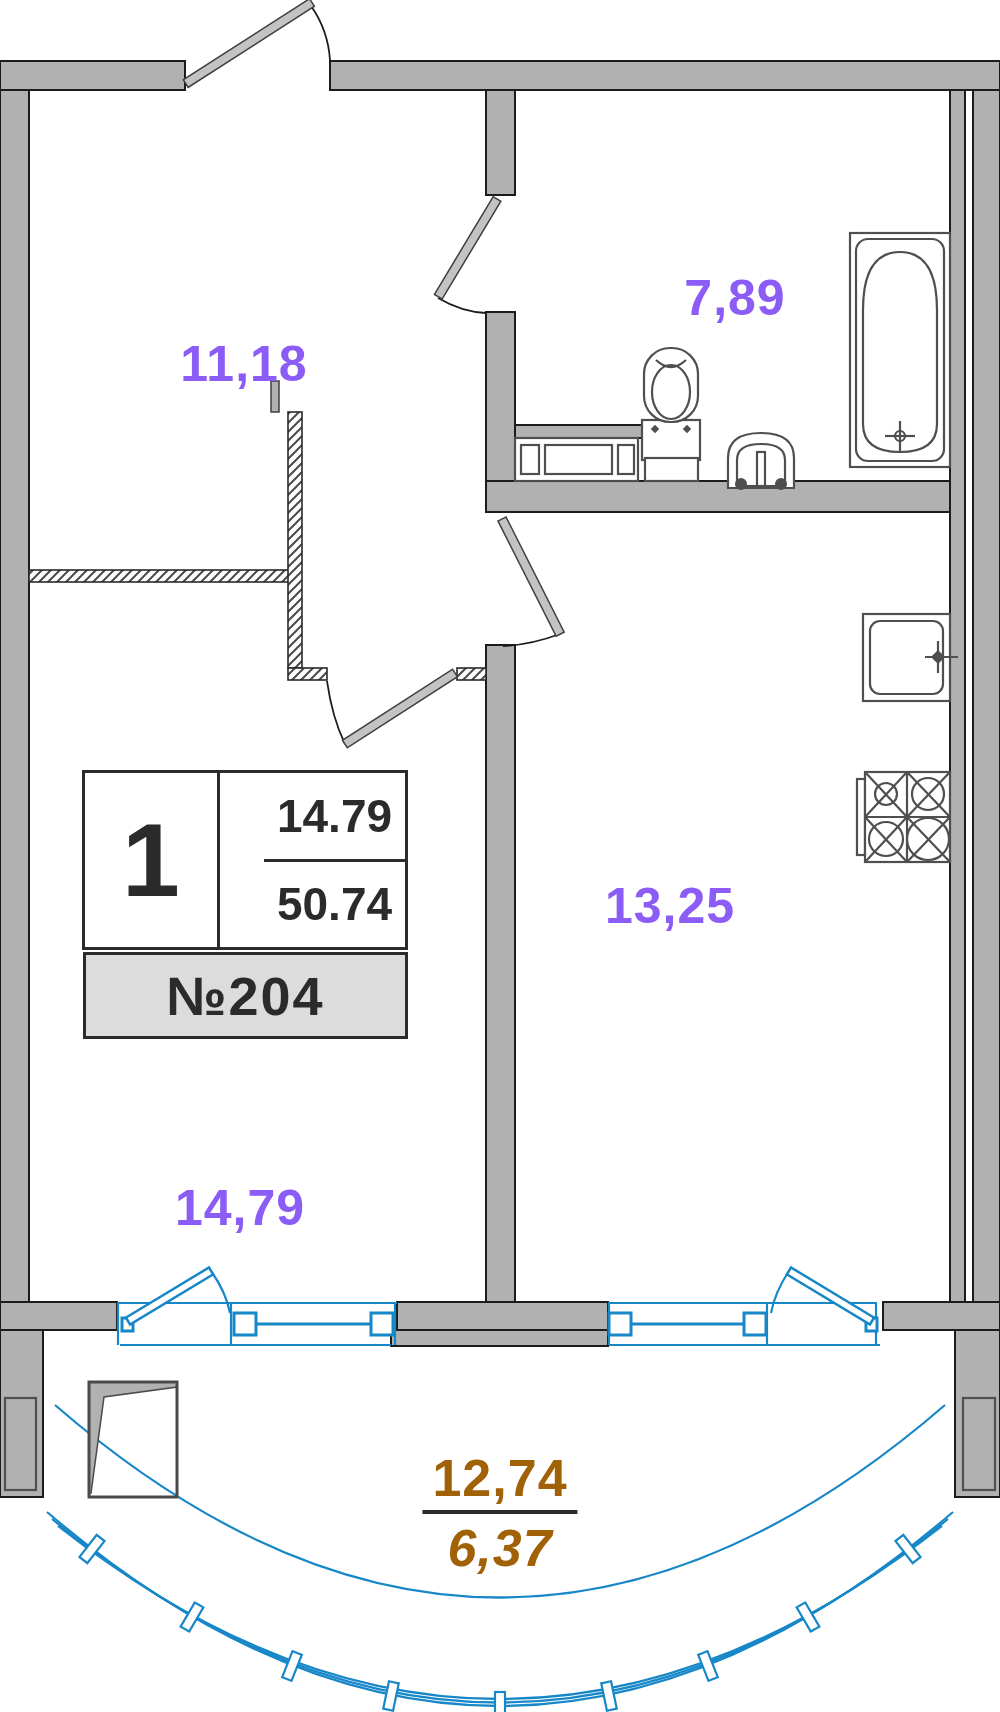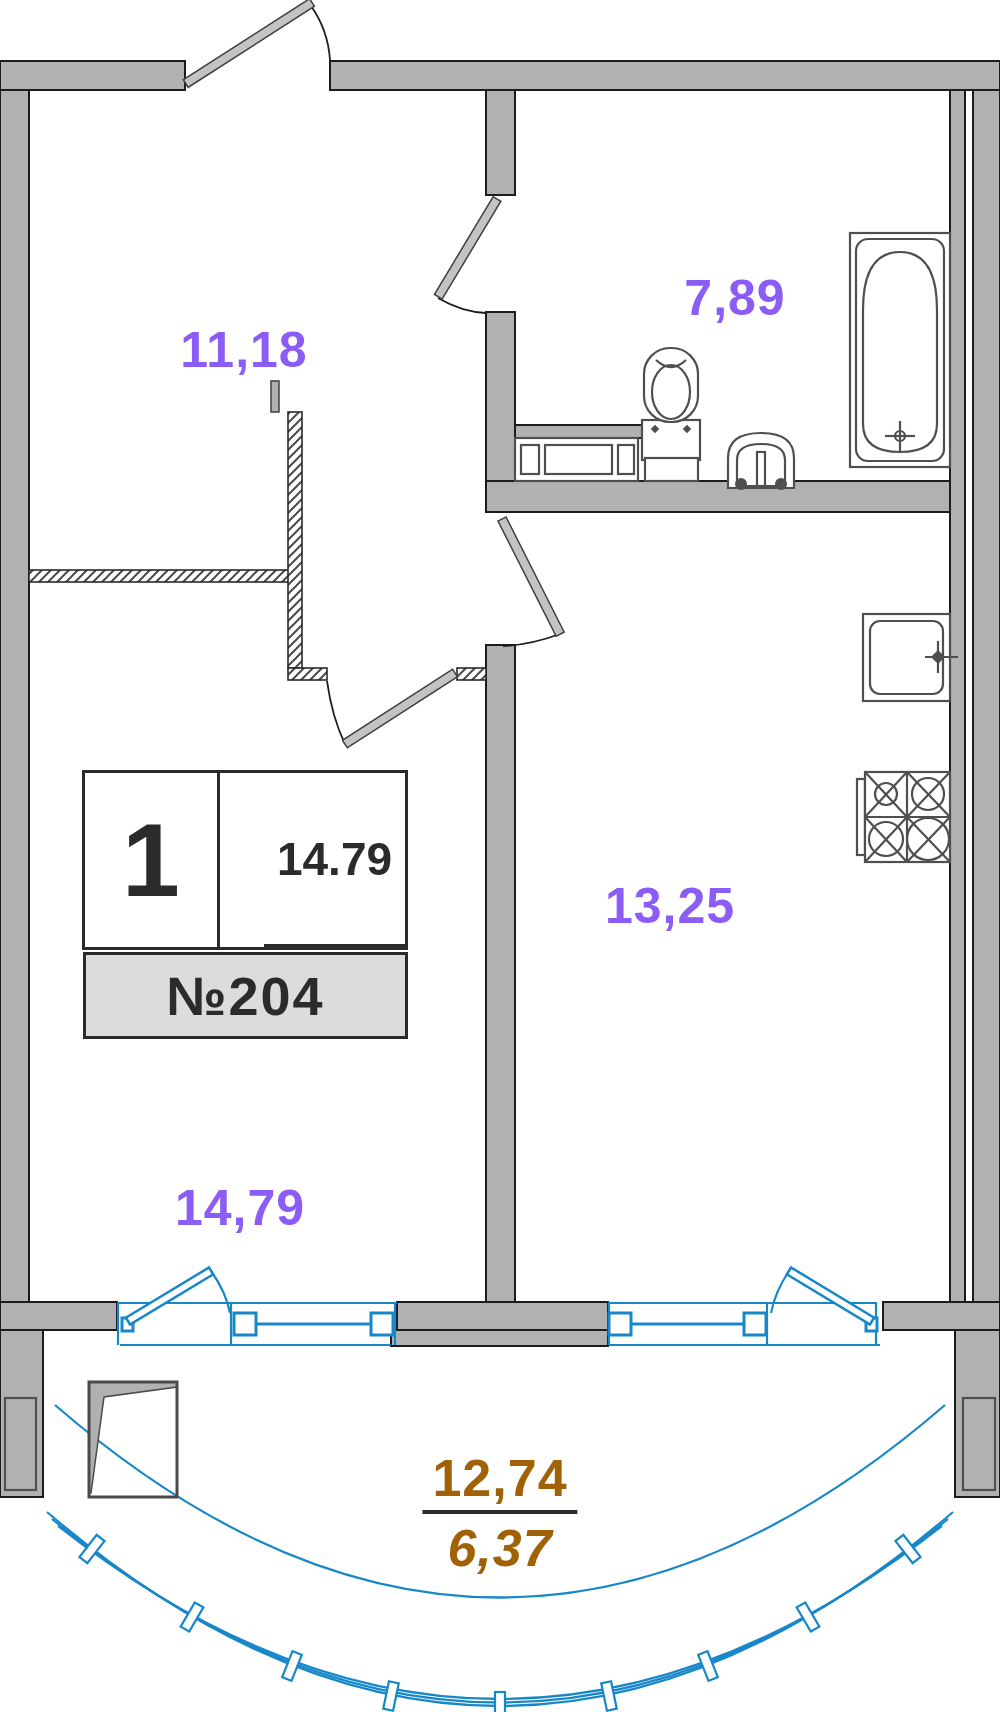--- a/index.html
+++ b/index.html
@@ -219,34 +219,35 @@
       <rect class="fxl" x="5" y="1398" width="31" height="92"></rect>
       <rect class="fxl" x="963" y="1398" width="32" height="92"></rect>
     </g>
 
     <g>
       <polygon class="scrF" points="89,1382 177,1382 177,1387 104,1397 91,1493 89,1493"></polygon>
       <rect class="scrO" x="89" y="1382" width="88" height="115"></rect>
     </g>
   </svg>
 
-  <div class="room-label" style="left:244px;top:310px;">11,18</div>
+  <div class="room-label" style="left:244px;top:324px;">11,18</div>
 
   <div class="room-label" style="left:735px;top:258px;">7,89</div>
 
   <div class="room-label" style="left:670px;top:866px;">13,25</div>
 
   <div class="room-label" style="left:240px;top:1168px;">14,79</div>
 
   <div class="balcony-label top" style="left:500px;top:1448px;">12,74</div>
 
   <div class="balcony-label" style="left:500px;top:1518px;font-style:italic;">6,37</div>
 
   <div class="info-box">
     <div class="ib-left">1</div>
     <div class="ib-right">
       <div class="ib-cell top">14.79</div>
+      <div class="ib-cell">50.74</div>
     </div>
   </div>
 
   <div class="info-number">№204</div>
 
 </div>
 
 </body></html>

